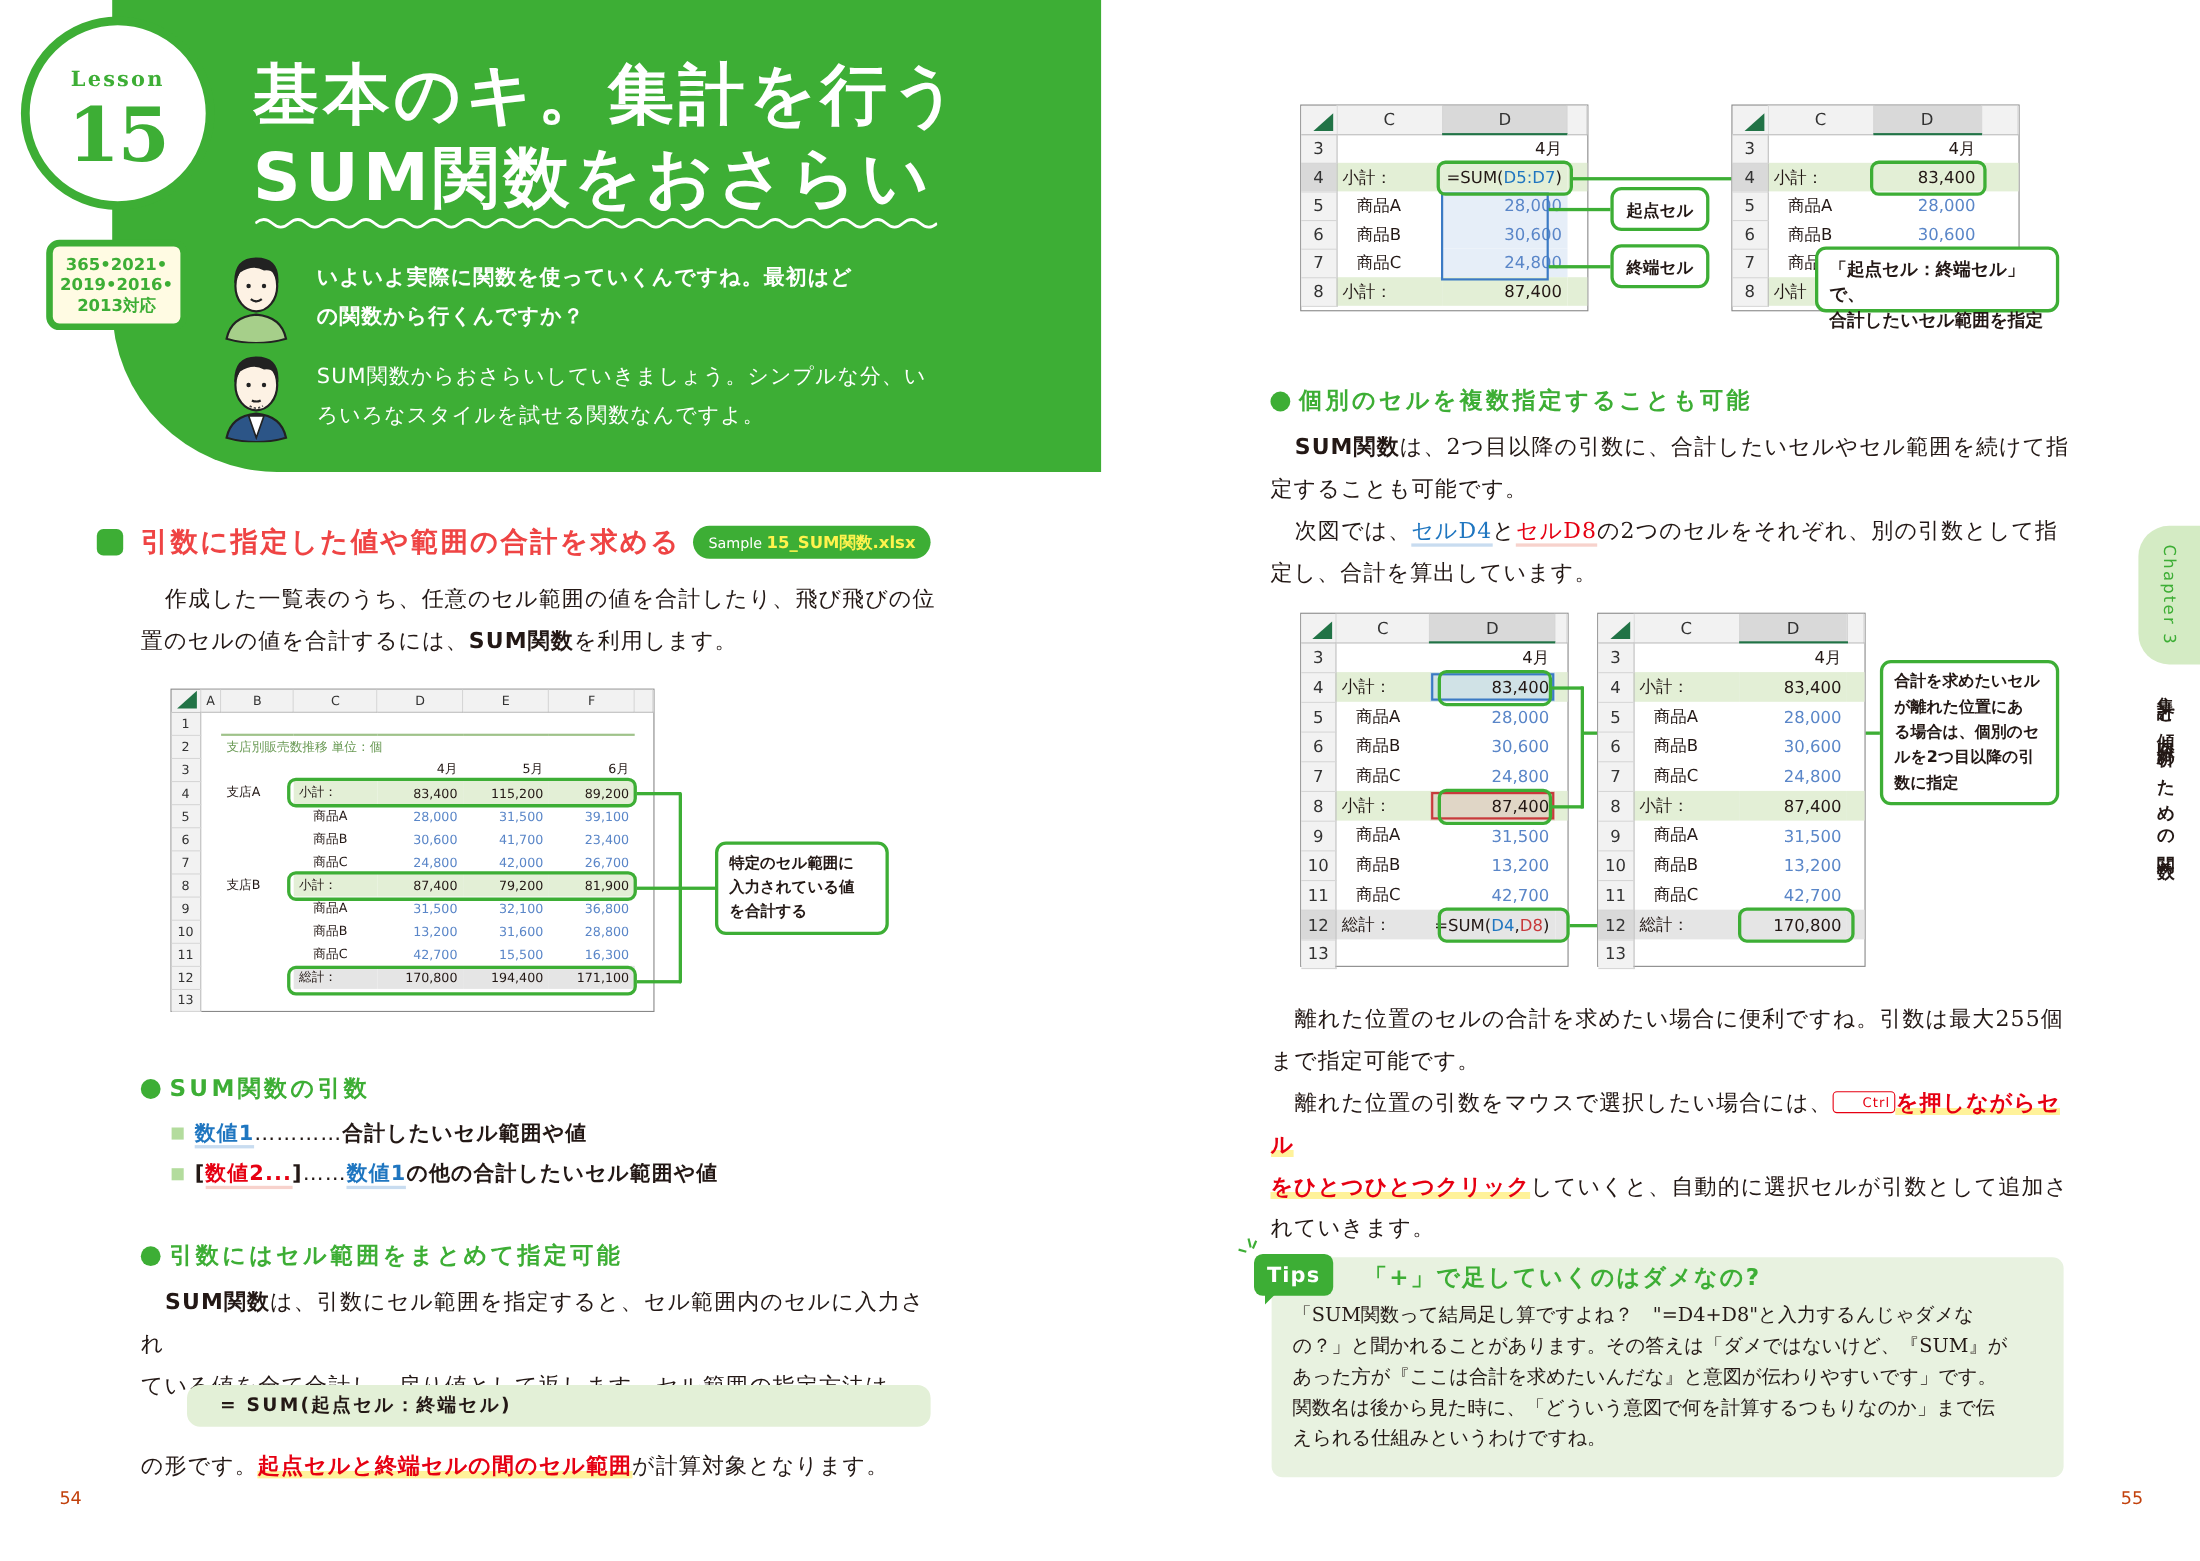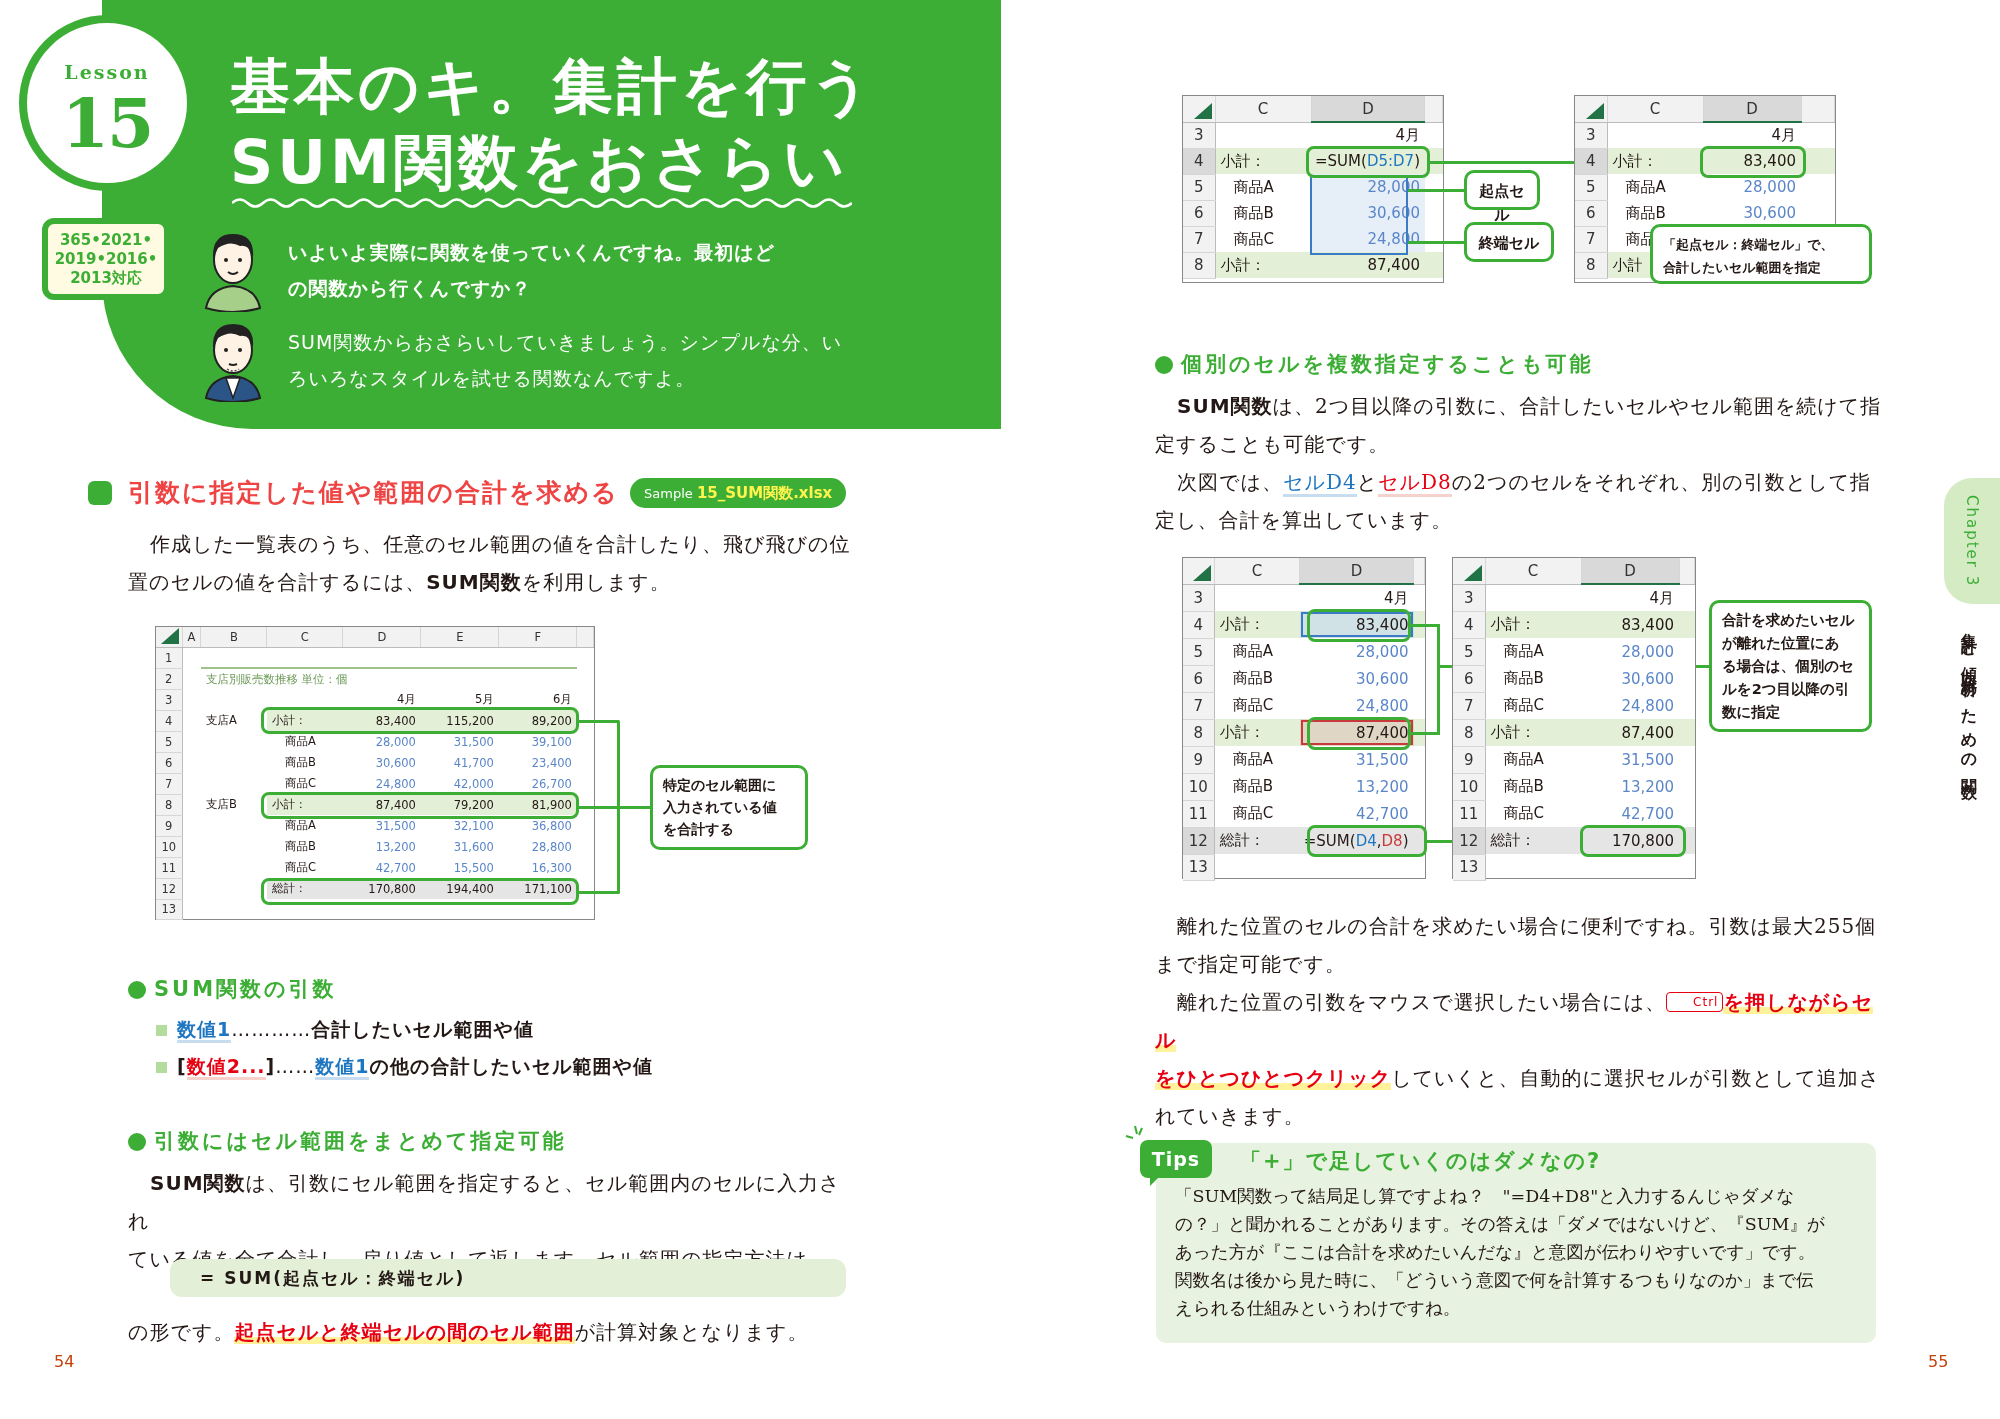--- a/index.html
+++ b/index.html
@@ -346,21 +346,21 @@
         </tr>
   </tbody>
     </table>
 </div>
 <div class="abs" style="left:1310px; top:175px; width:98px; height:80px; border:2px solid #3b7ac4;"></div>
 <div class="gbox" style="left:1306px; top:146px; width:124px; height:32px;"></div>
 <div class="gline" style="left:1430px; top:161px; width:270px; height:3px;"></div>
 <div class="abs" style="left:1694px; top:154px; width:0; height:0; border-left:16px solid #3dae35; border-top:9px solid transparent; border-bottom:9px solid transparent;"></div>
 <div class="gline" style="left:1408px; top:189px; width:56px; height:3px;"></div>
 <div class="gline" style="left:1408px; top:241px; width:56px; height:3px;"></div>
-<div class="callout" style="left:1464px; top:170px; width:76px; height:40px; font-size:15px; line-height:24px; text-align:center;">起点セル</div>
+<div class="callout" style="left:1464px; top:170px; width:90px; height:40px; font-size:15px; line-height:24px; text-align:center;">起点セル</div>
 <div class="callout" style="left:1464px; top:222px; width:90px; height:40px; font-size:15px; line-height:24px; text-align:center;">終端セル</div>
 
 <div class="sheet" style="left:1574px; top:95px; width:262px; height:188px; font-size:15px;">
   <table>
     <tbody>
         <tr class="hdr" style="height:26px;">
           <td class="corner" style="width:32px;"></td>
           <td style="width:96px;">C</td>
           <td class="dsel" style="width:98px;">D</td>
           <td></td>
@@ -398,21 +398,21 @@
     <tr class="rowsub" style="height:26px;">
           <td class="rn">8</td>
           <td class="c">小計</td>
           <td class="c"></td>
           <td class="c"></td>
         </tr>
   </tbody>
     </table>
 </div>
 <div class="gbox" style="left:1700px; top:146px; width:106px; height:32px;"></div>
-<div class="callout" style="left:1650px; top:224px; width:222px; height:60px; font-size:13px; line-height:23px;">
+<div class="callout" style="left:1650px; top:224px; width:222px; height:60px; font-size:16px; line-height:23px;">
   <div>「起点セル：終端セル」で、</div>
   <div>合計したいセル範囲を指定</div>
 </div>
 
 <div class="abs sub-title" style="left:1155px; top:350px;"><span class="dot"></span><span>個別のセルを複数指定することも可能</span></div>
 <div class="abs body-text" style="left:1155px; top:387px; width:730px;">
   <div style="text-indent:22px;"><b>SUM関数</b><span>は、2つ目以降の引数に、合計したいセルやセル範囲を続けて指</span></div>
   <div>定することも可能です。</div>
   <div style="text-indent:22px;"><span>次図では、</span><span class="blue" style="border-bottom-width:3px;">セルD4</span><span>と</span><span class="red">セルD8</span><span>の2つのセルをそれぞれ、別の引数として指</span></div>
   <div>定し、合計を算出しています。</div>

